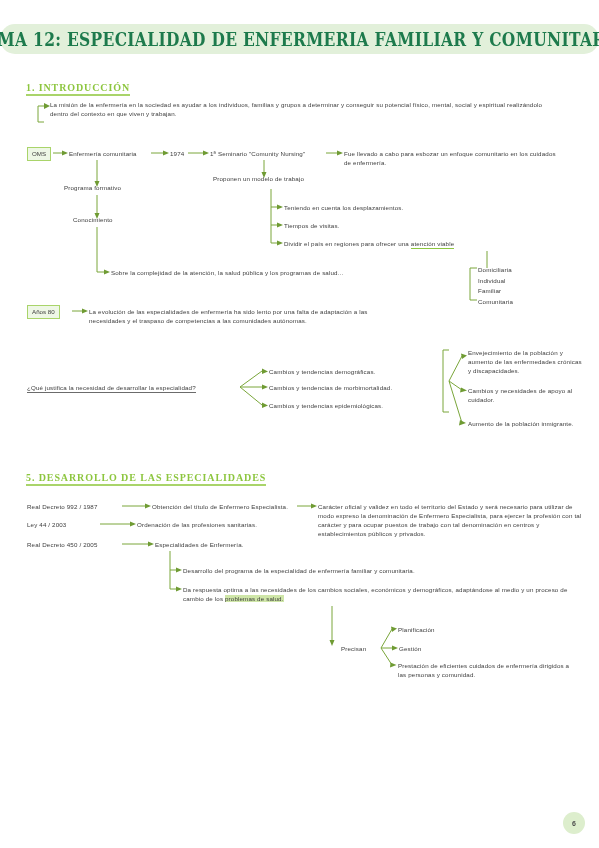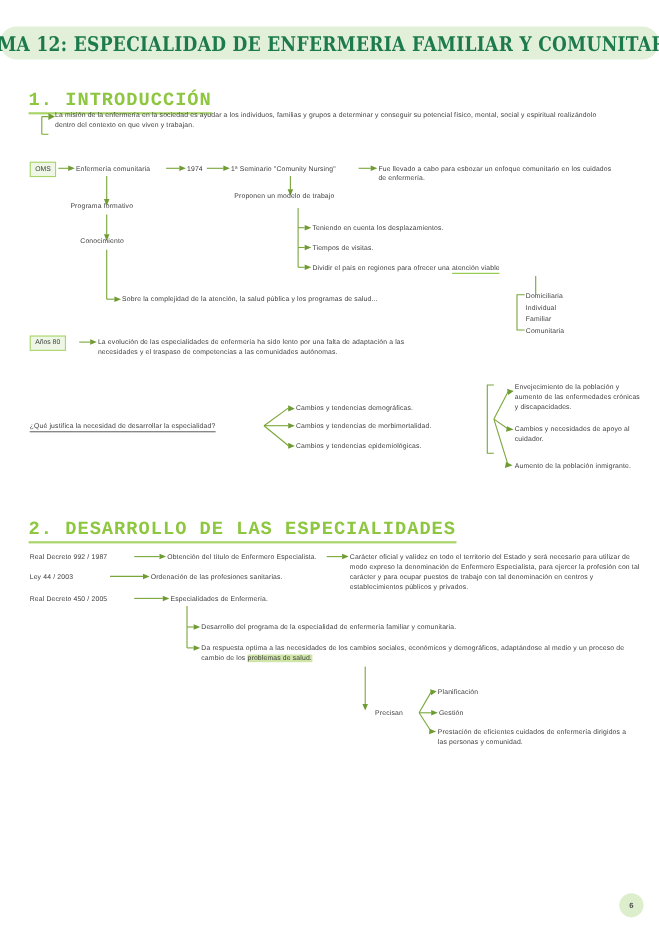--- a/index.html
+++ b/index.html
@@ -32,23 +32,23 @@
     font-size: 15.5px;
     letter-spacing: 0.3px;
     color: #1d7a4c;
     white-space: nowrap;
     transform: scaleY(1.18);
   }
 
   
   .section-head {
     position: absolute;
-    font-family: Liberation Mono, monospace;
+    font-family: Liberation Serif, serif;
     font-weight: bold;
-    font-size: 17px;
+    font-size: 10px;
     color: #8dc63f;
     letter-spacing: 0.9px;
     white-space: nowrap;
   }
   .section-head .ul {
     display: block;
     height: 1.5px;
     background: #a9d46a;
     margin-top: 1px;
   }
@@ -241,21 +241,21 @@
 
 <div class="t" style="left:269px; top:367px; white-space:nowrap;">Cambios y tendencias demográficas.</div>
 <div class="t" style="left:269px; top:383px; white-space:nowrap;">Cambios y tendencias de morbimortalidad.</div>
 <div class="t" style="left:269px; top:401px; white-space:nowrap;">Cambios y tendencias epidemiológicas.</div>
 
 <div class="t" style="left:468px; top:348px; width:115px;">Envejecimiento de la población y aumento de las enfermedades crónicas y discapacidades.</div>
 <div class="t" style="left:468px; top:386px; width:115px;">Cambios y necesidades de apoyo al cuidador.</div>
 <div class="t" style="left:468px; top:419px; width:120px;">Aumento de la población inmigrante.</div>
 
 <div class="section-head" style="left:26px; top:472px;">
-  <span>2. DESARROLLO DE LAS ESPECIALIDADES</span>
+  <span>5. DESARROLLO DE LAS ESPECIALIDADES</span>
   <span class="ul"></span>
 </div>
 
 <div class="t" style="left:27px; top:502px; white-space:nowrap;">Real Decreto 992 / 1987</div>
 <div class="t" style="left:152px; top:502px; white-space:nowrap;">Obtención del título de Enfermero Especialista.</div>
 <div class="t" style="left:27px; top:520px; white-space:nowrap;">Ley 44 / 2003</div>
 <div class="t" style="left:137px; top:520px; white-space:nowrap;">Ordenación de las profesiones sanitarias.</div>
 <div class="t" style="left:27px; top:540px; white-space:nowrap;">Real Decreto 450 / 2005</div>
 <div class="t" style="left:155px; top:540px; white-space:nowrap;">Especialidades de Enfermería.</div>
 

